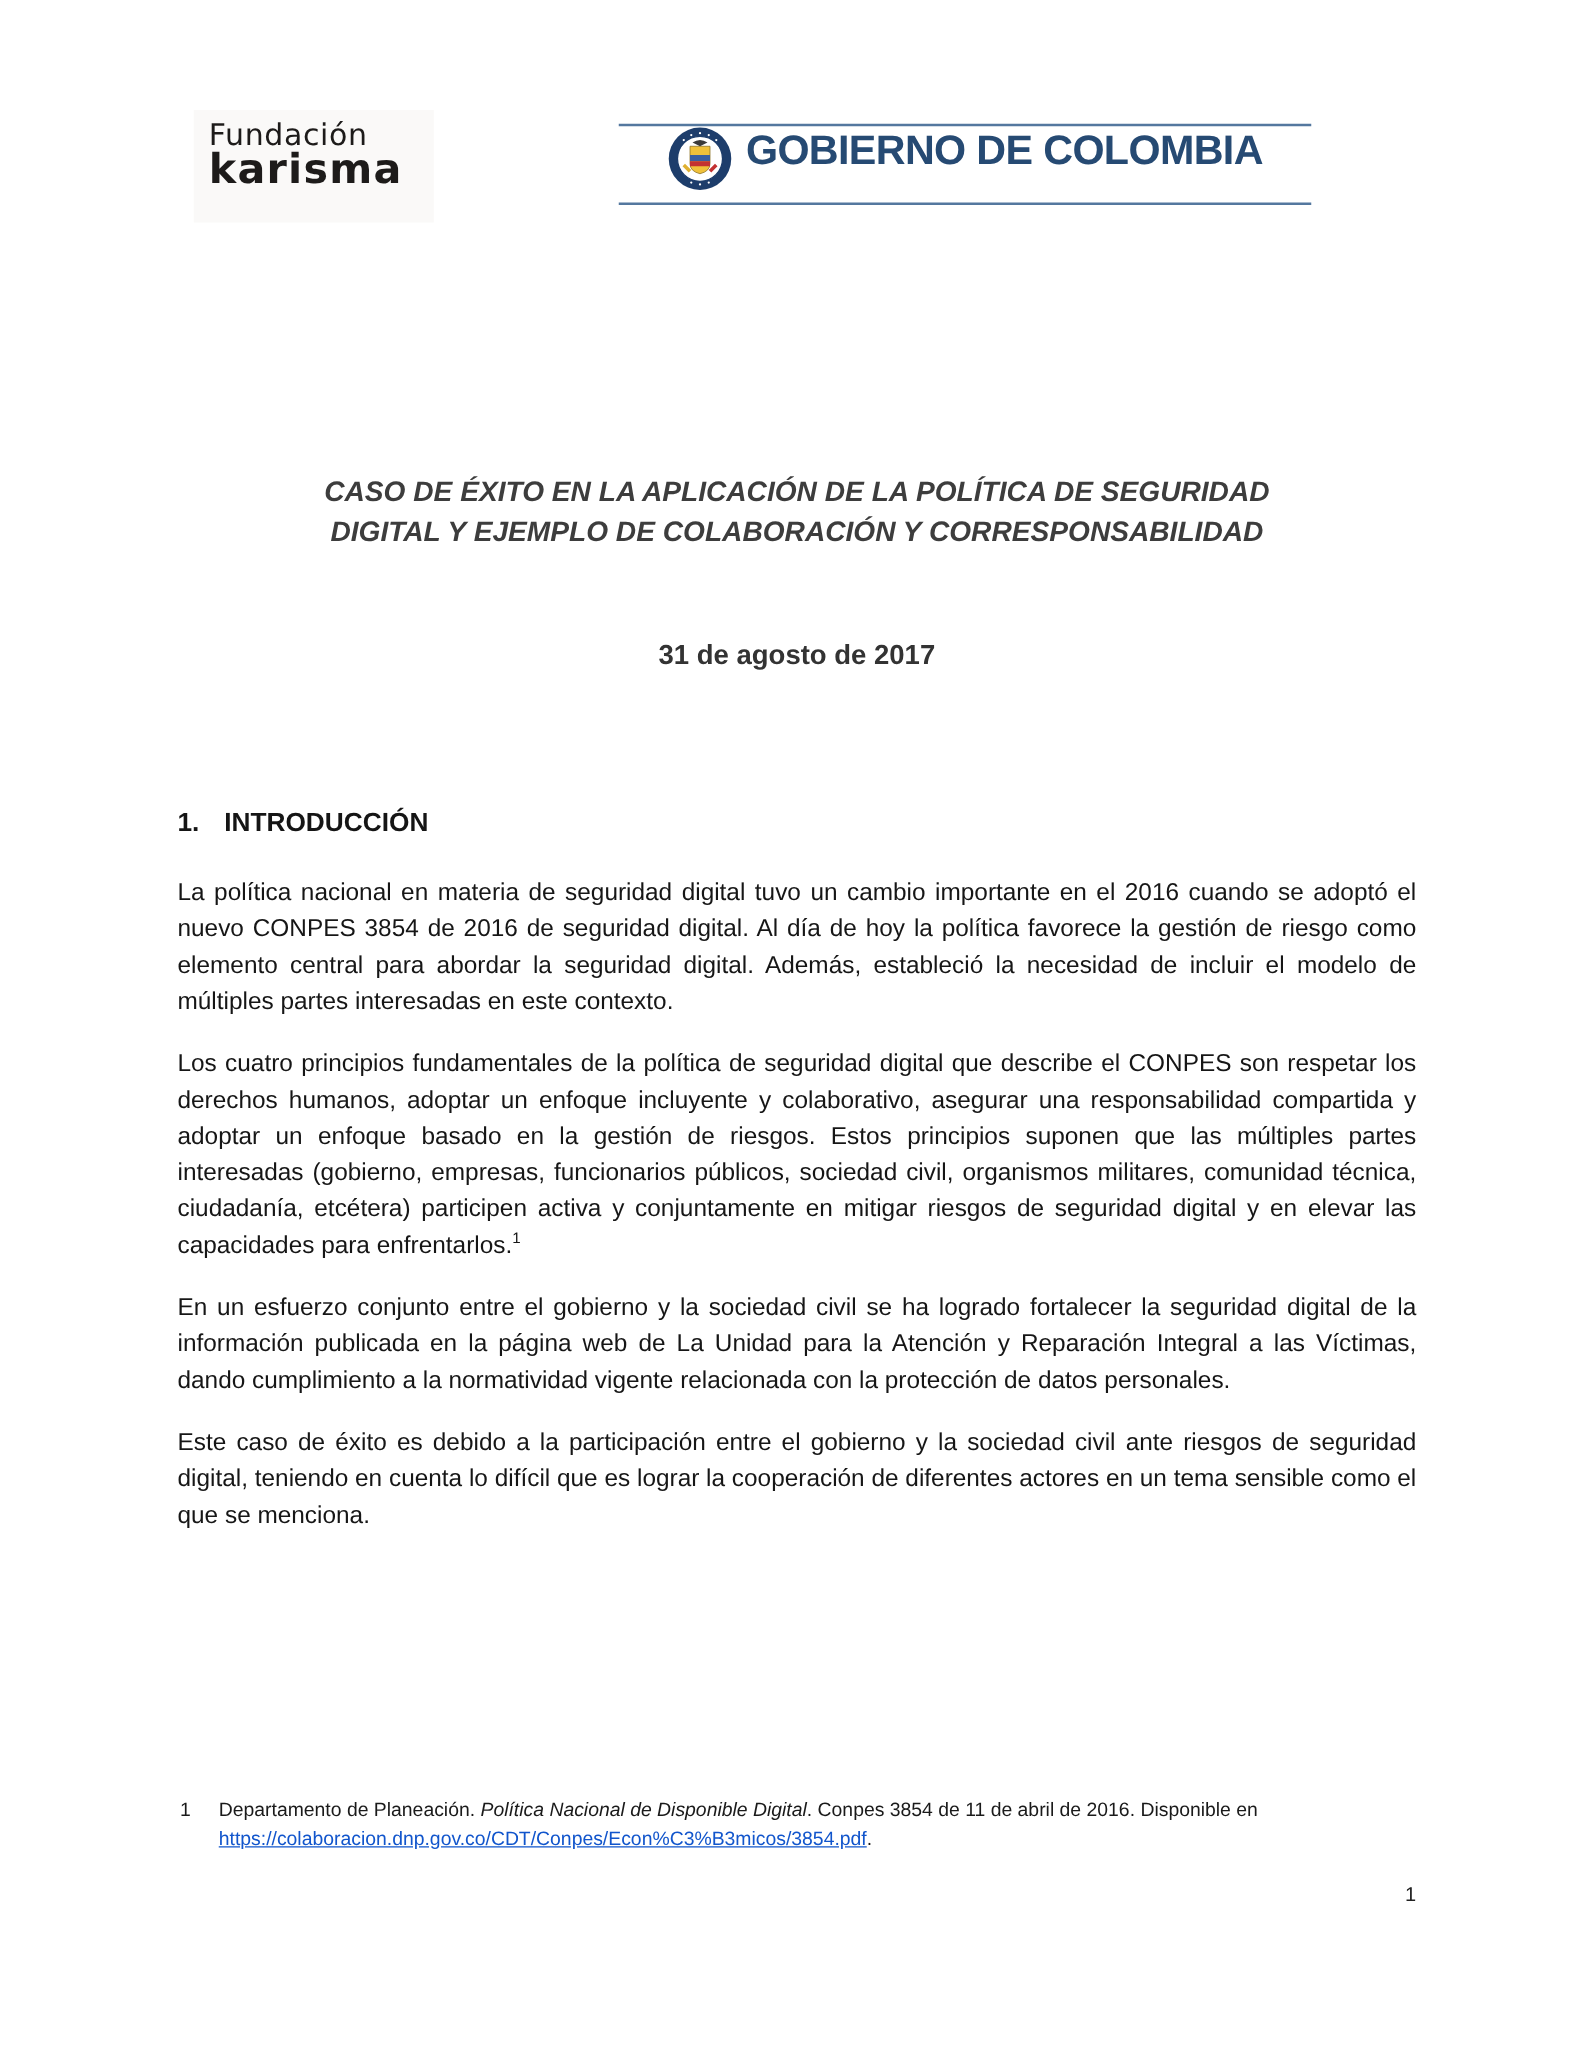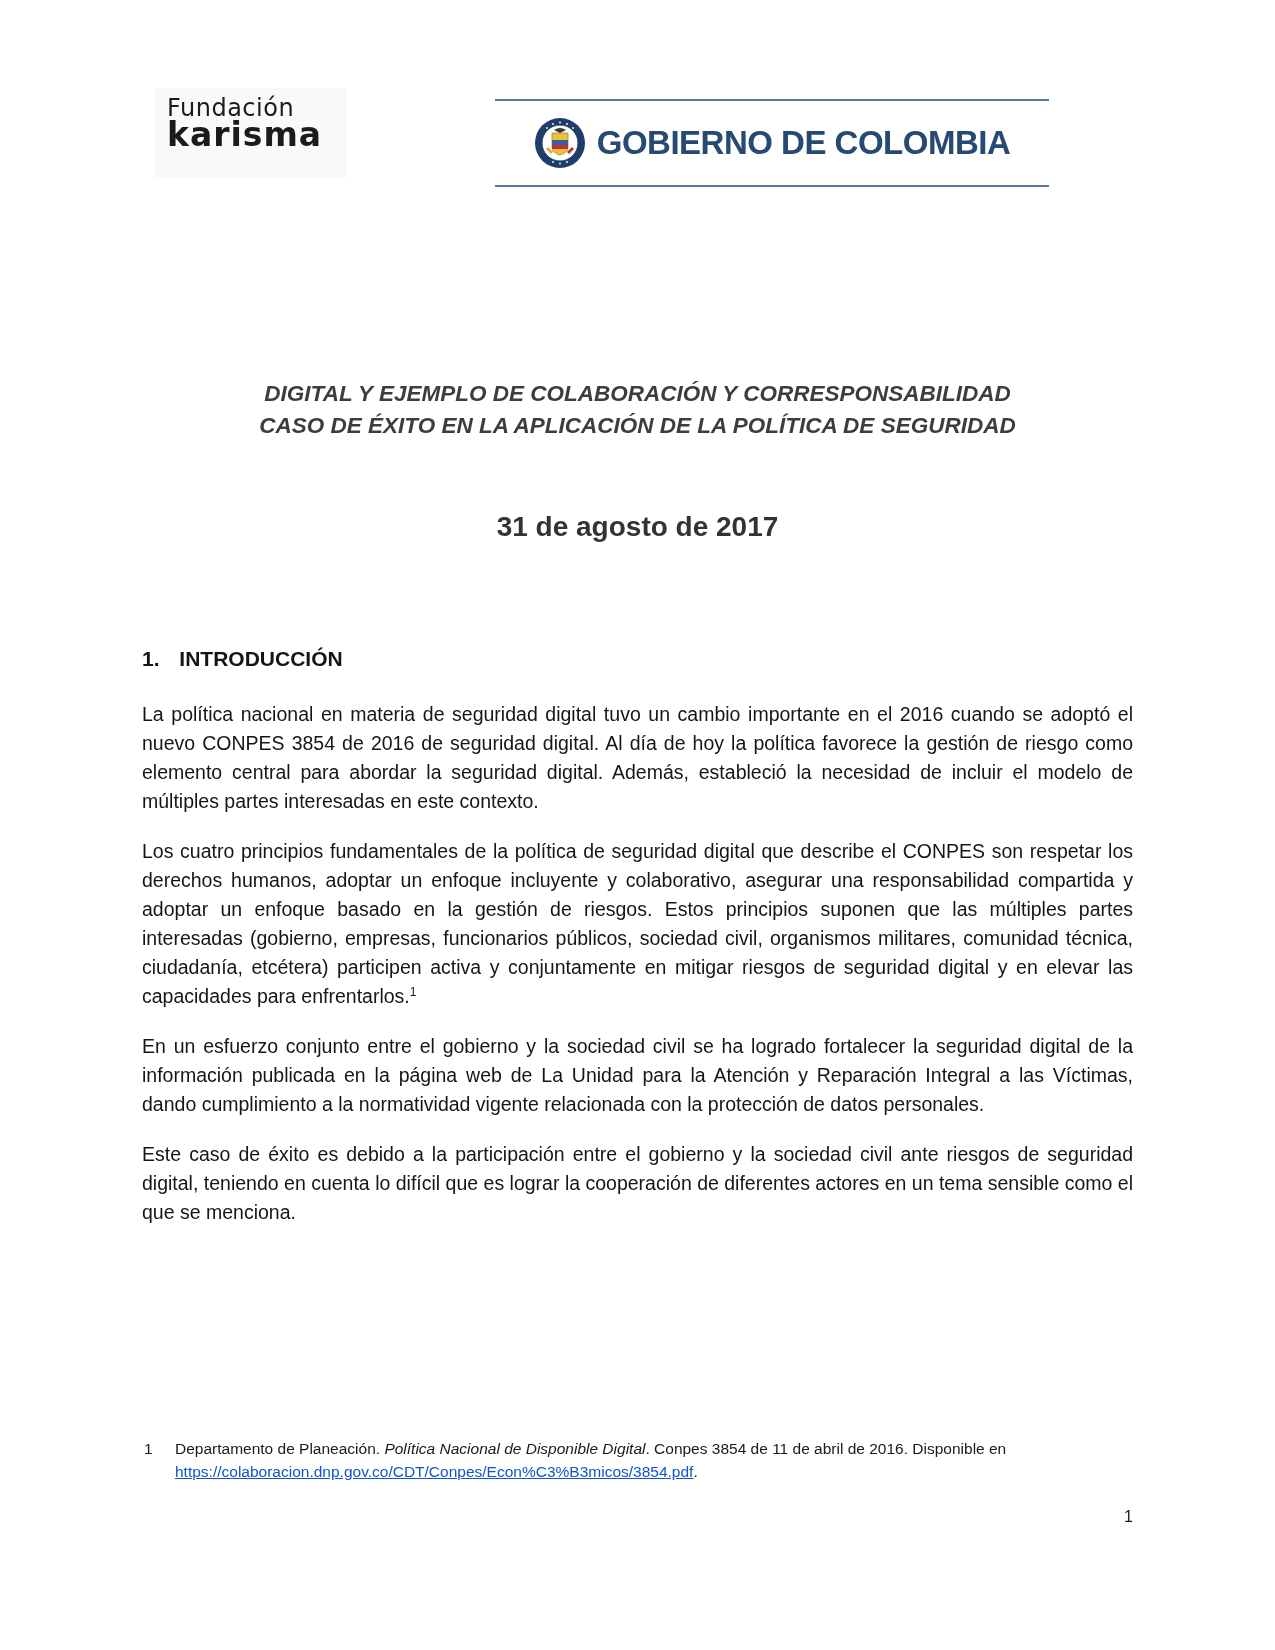--- a/index.html
+++ b/index.html
@@ -8,33 +8,33 @@
   .page { position:absolute; inset:0; background:#ffffff; }
 
   
   .karisma-logo { position:absolute; top:88px; left:155px; width:192px; height:90px;
                   background:#faf9f8; padding:6px 0 0 12px; box-sizing:border-box;
                   font-family:"DejaVu Sans", sans-serif; color:#1d1b1a; }
   .karisma-line1 { font-size:24px; letter-spacing:0.5px; }
   .karisma-line2 { font-size:33px; font-weight:bold; letter-spacing:1px; margin-top:-7px; }
 
   
-  .gobierno-banner { position:absolute; top:99px; left:495px; width:554px; height:88px;
+  .gobierno-banner { position:absolute; top:99px; left:495px; width:554px; height:65px;
                      box-sizing:border-box; border-top:2px solid #54789f; border-bottom:2px solid #54789f;
-                     display:flex; align-items:center; justify-content:center; gap:11px; }
+                     display:flex; align-items:flex-start; justify-content:center; gap:11px; }
   .gobierno-text { color:#264a73; font-weight:bold; font-size:33px; letter-spacing:-0.5px;
                    white-space:nowrap; }
   .seal { width:52px; height:52px; flex:0 0 auto; }
 
   
   .doc-title { position:absolute; top:378px; left:142px; width:991px; text-align:center;
                font-size:22.5px; font-weight:bold; font-style:italic; color:#3d3d3d;
                line-height:32px; }
   .doc-date { position:absolute; top:511px; left:142px; width:991px; text-align:center;
-              font-size:28px; font-weight:bold; color:#333333; }
+              font-size:22px; font-weight:bold; color:#333333; }
 
   
   .section-heading { position:absolute; top:647px; left:142px; width:991px;
                      font-size:21px; font-weight:bold; color:#151515; }
   .section-number { display:inline-block; }
   .section-title  { display:inline-block; margin-left:14px; }
 
   
   .body-text { position:absolute; top:700px; left:142px; width:991px; }
   .body-text p { margin:0 0 21px 0; font-size:19.5px; line-height:29px;
@@ -88,22 +88,22 @@
           <circle cx="26" cy="46.5" r="0.9"></circle>
             <circle cx="33" cy="45" r="0.9"></circle>
             <circle cx="19" cy="45" r="0.9"></circle>
         </g>
       </svg>
     </span>
     <span class="gobierno-text">GOBIERNO DE COLOMBIA</span>
   </div>
 
   <div class="doc-title">
+    <div>CASO DE ÉXITO EN LA APLICACIÓN DE LA POLÍTICA DE SEGURIDAD</div>
     <div>DIGITAL Y EJEMPLO DE COLABORACIÓN Y CORRESPONSABILIDAD</div>
-    <div>CASO DE ÉXITO EN LA APLICACIÓN DE LA POLÍTICA DE SEGURIDAD</div>
   </div>
 
   <div class="doc-date">31 de agosto de 2017</div>
 
   <div class="section-heading">
     <span class="section-number">1.</span>
     <span class="section-title">INTRODUCCIÓN</span>
   </div>
 
   <div class="body-text">

